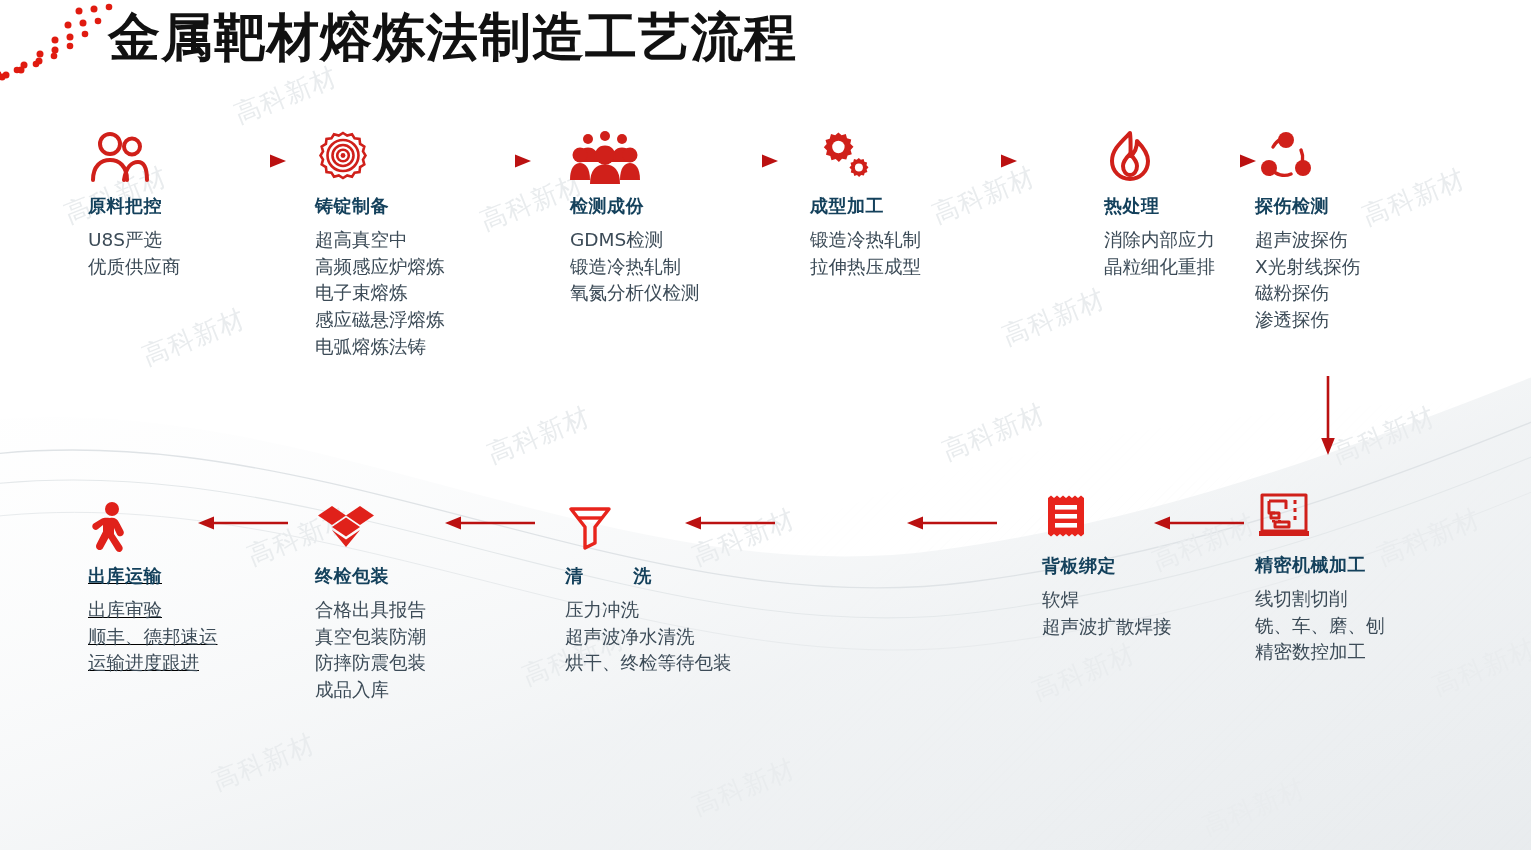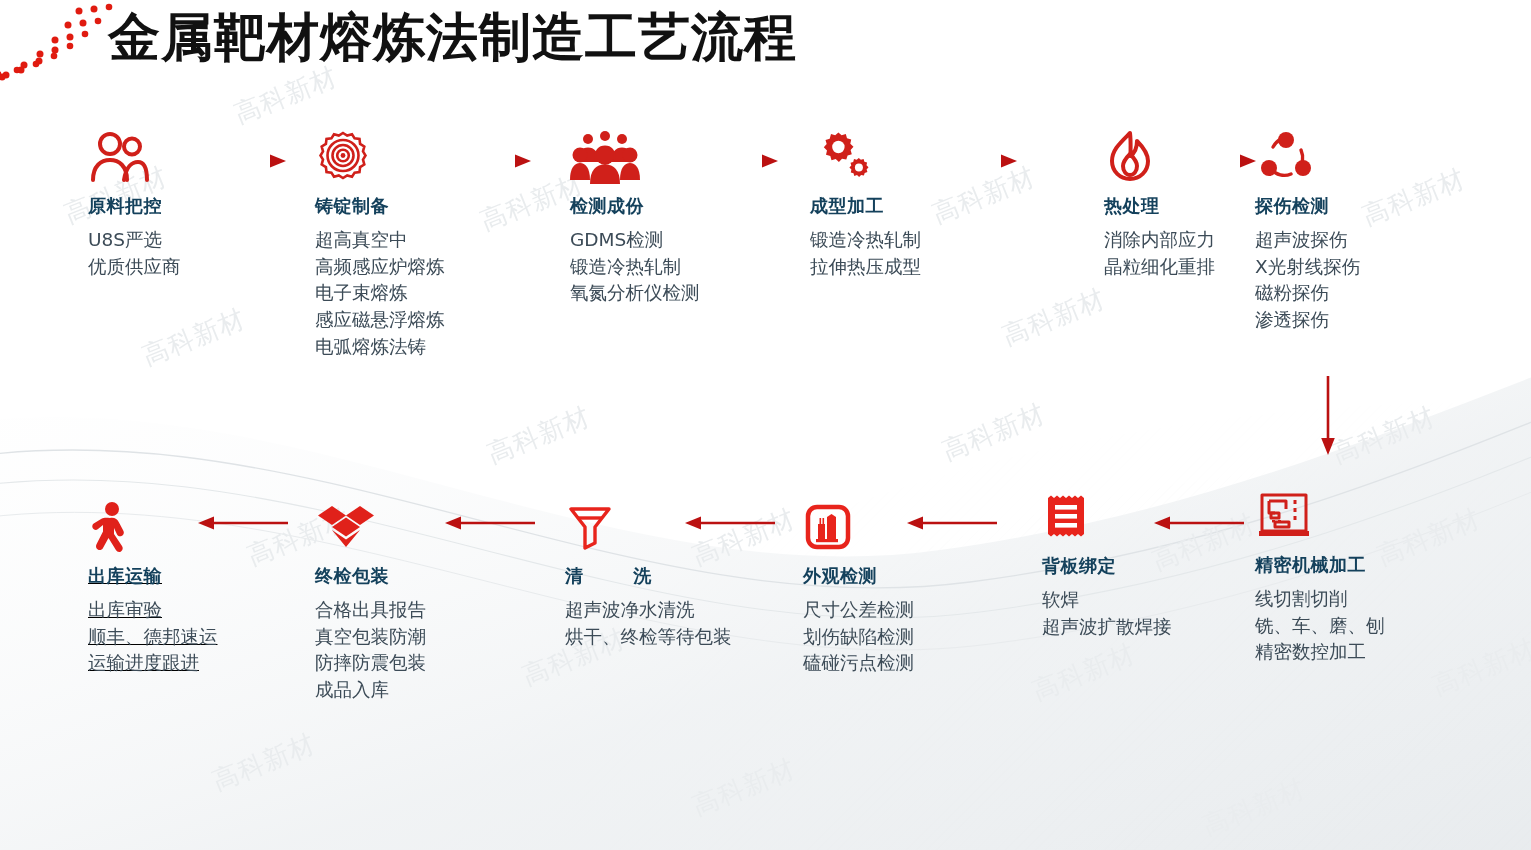--- a/index.html
+++ b/index.html
@@ -444,49 +444,32 @@
           <rect x="13" y="24" width="22" height="4.6"></rect>
           <rect x="13" y="33" width="22" height="4.6"></rect>
         </g>
       </svg>
     </div>
     <div class="step-title">背板绑定</div>
     <div class="step-item">软焊</div>
     <div class="step-item">超声波扩散焊接</div>
   </div>
 
-  <div class="step" style="left:803px; top:498px;">
-    <div class="step-icon">
-      <svg width="50" height="56" viewBox="0 0 50 56">
-        <rect x="5" y="7" width="40" height="40" rx="9" fill="none" stroke="#e8241c" stroke-width="4.5"></rect>
-        <g fill="#e8241c">
-          <path d="M15,40 L15,24 L22,24 L22,40 Z"></path>
-          <path d="M24,40 L24,17 L28.5,14 L33,17 L33,40 Z"></path>
-          <rect x="13" y="39" width="22" height="3.2"></rect>
-          <rect x="16.5" y="18" width="1.6" height="7"></rect>
-          <rect x="19.5" y="18" width="1.6" height="7"></rect>
-        </g>
-      </svg>
-    </div>
-    <div class="step-title">外观检测</div>
-    <div class="step-item">尺寸公差检测</div>
-    <div class="step-item">划伤缺陷检测</div>
-    <div class="step-item">磕碰污点检测</div>
-  </div>
 
   <div class="step" style="left:565px; top:498px;">
     <div class="step-icon">
       <svg width="50" height="56" viewBox="0 0 50 56">
         <g fill="none" stroke="#e8241c" stroke-width="3.4" stroke-linejoin="round">
           <path d="M6,9 L44,9 L30,27 L30,43 L20,48 L20,27 Z"></path>
           <line x1="13" y1="18" x2="37" y2="18"></line>
         </g>
       </svg>
     </div>
     <div class="step-title spaced">清  洗</div>
+    <div class="step-item">压力冲洗</div>
     <div class="step-item">超声波净水清洗</div>
     <div class="step-item wrap">烘干、终检等待包装</div>
   </div>
 
   <div class="step" style="left:315px; top:498px;">
     <div class="step-icon">
       <svg width="62" height="56" viewBox="0 0 62 56">
         <g fill="#e0211a">
           <path d="M17,6 L31,15.5 L17,25 L3,15.5 Z"></path>
           <path d="M45,6 L59,15.5 L45,25 L31,15.5 Z"></path>

